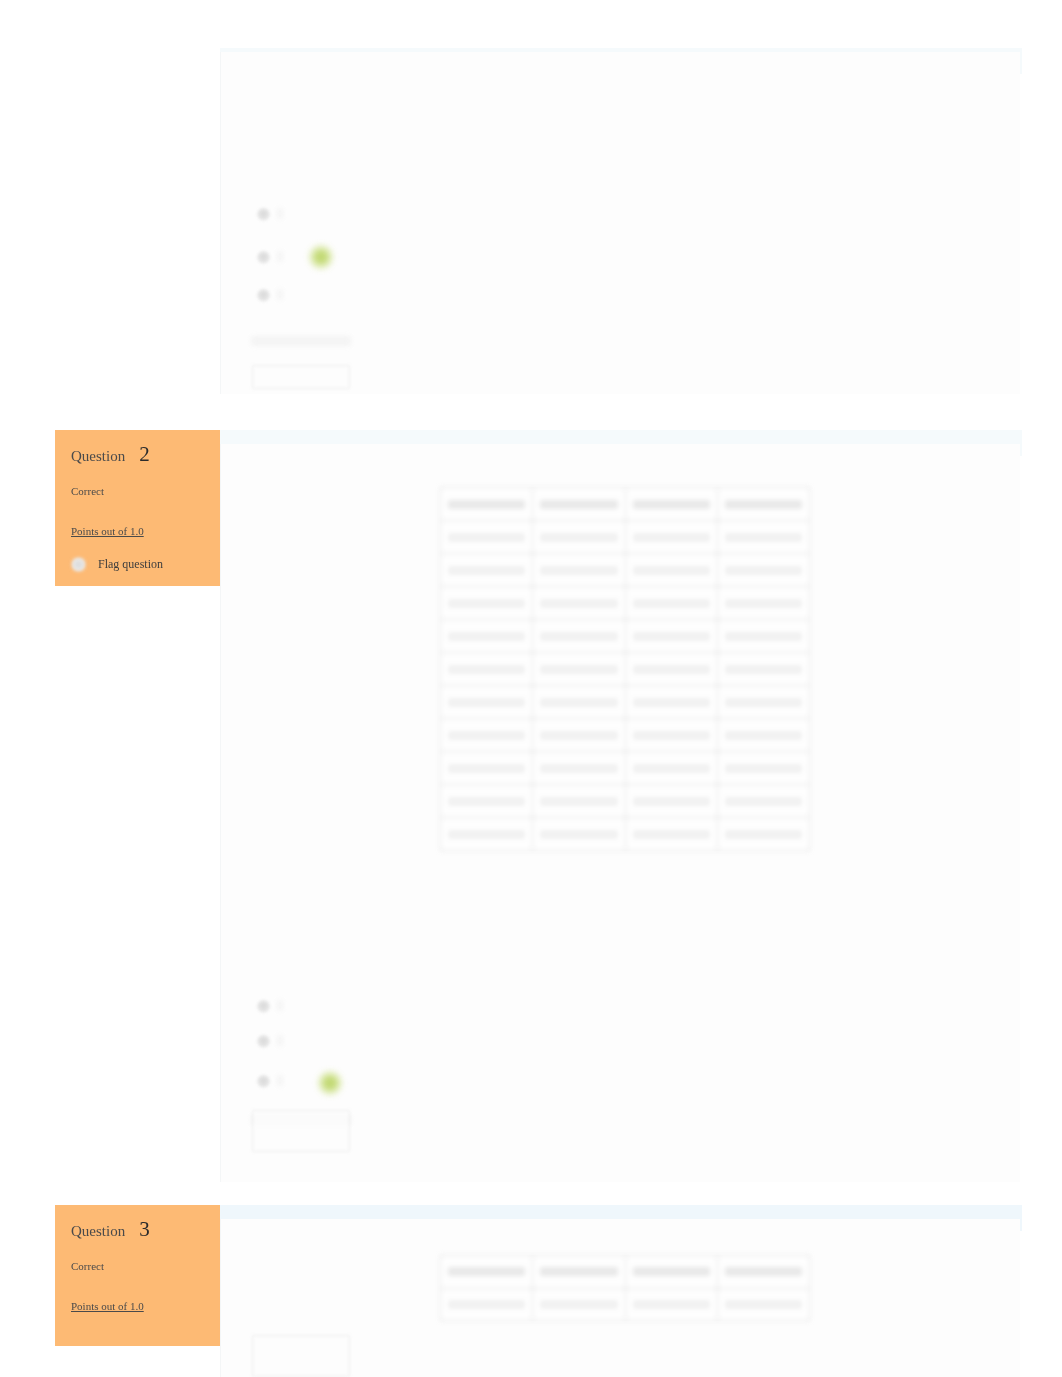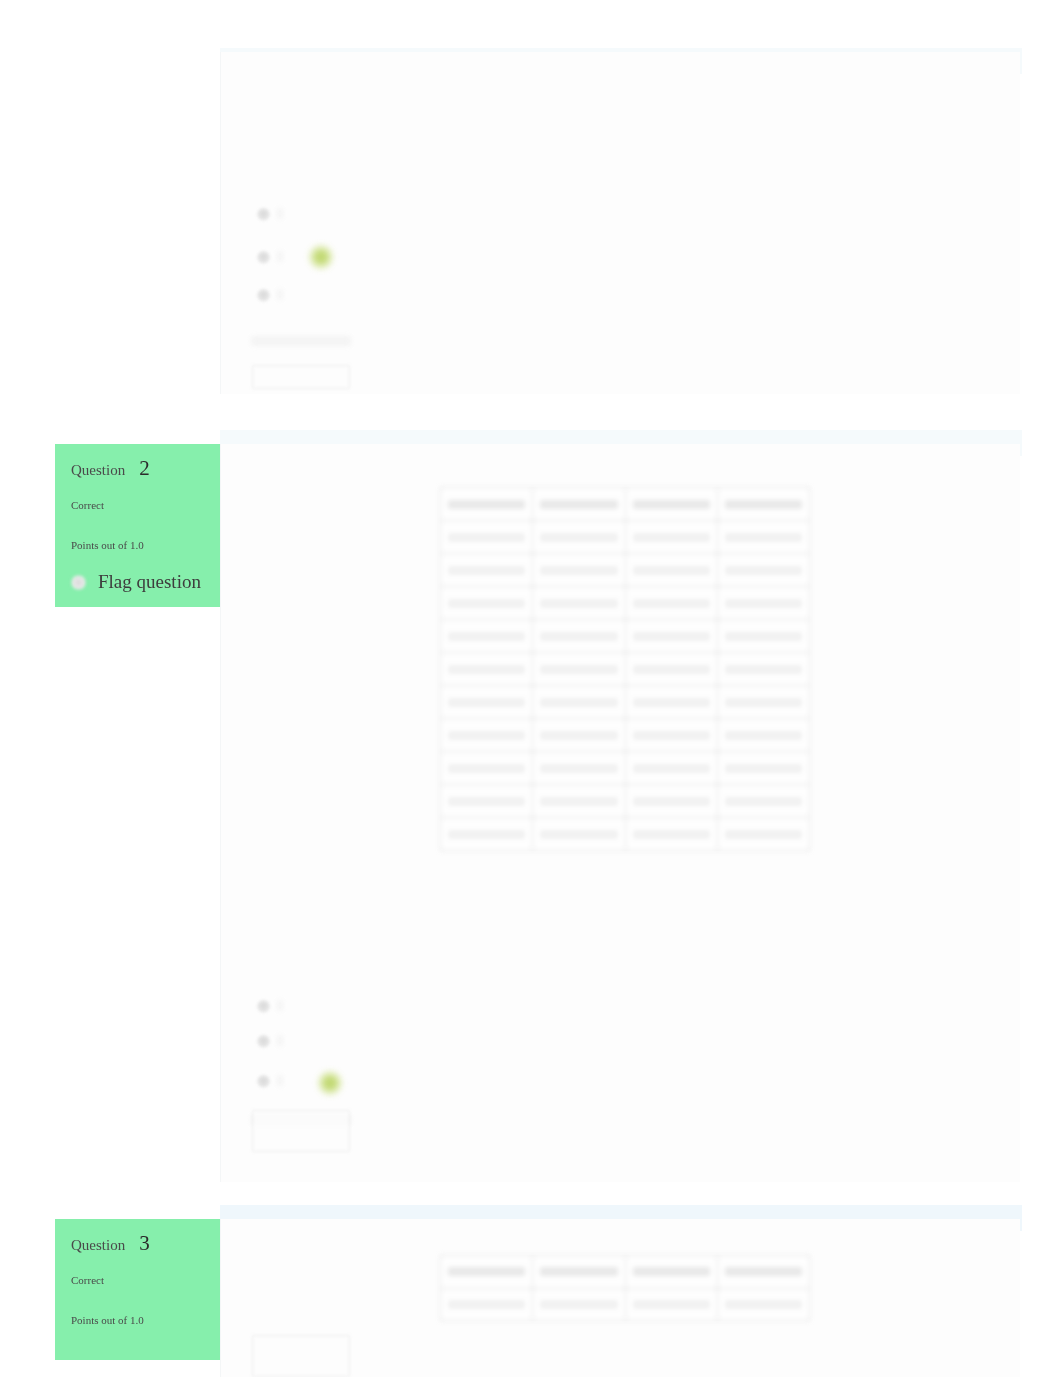--- a/index.html
+++ b/index.html
@@ -49,23 +49,23 @@
     top: 14px;
     bottom: 0;
     background: #fdfdfd;
     border-left: 1px solid #f4f6f7;
   }
 
   
   .q-info {
     position: absolute;
     left: 0;
-    top: 14px;
+    top: 0;
     width: 165px;
-    background: #86efac;
+    background: #fdba74;
     padding: 12px 0 14px 0;
   }
   .q-info-line {
     font-size: 11px;
     color: #4a4a4a;
     line-height: 20px;
     padding: 0 0 0 16px;
     white-space: nowrap;
   }
   .q-number-row {
@@ -81,36 +81,37 @@
   .q-number-value {
     font-size: 21px;
     color: #2b2b2b;
     margin-left: 14px;
   }
   .q-state {
     margin-bottom: 20px;
   }
   .q-marks {
     margin-bottom: 16px;
+    text-decoration: underline;
   }
   .q-flag {
     display: flex;
     align-items: center;
     padding-left: 16px;
   }
   .flag-icon {
     width: 15px;
     height: 15px;
     margin-right: 12px;
     background: radial-gradient(circle at 50% 50%, #d9d9d9 0%, #e9e9e9 55%, rgba(255,255,255,0) 78%);
     border-radius: 3px;
     filter: blur(1.6px);
   }
   .q-flag-label {
-    font-size: 19px;
+    font-size: 12px;
     color: #3d3d3d;
   }
 
   
   .blur-text {
     position: absolute;
     background: #ededed;
     border-radius: 2px;
     filter: blur(2.4px);
     opacity: 0.55;

